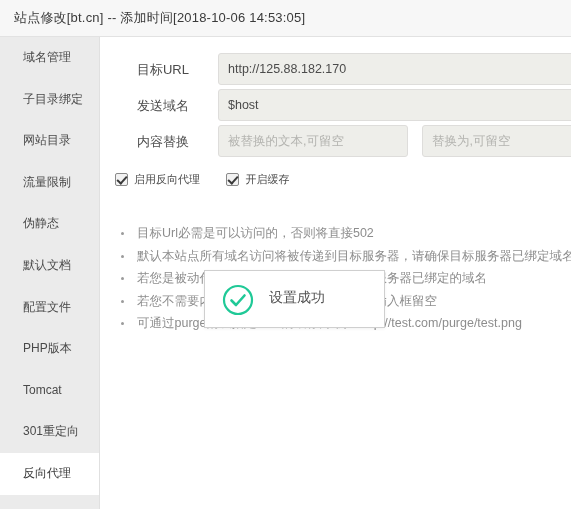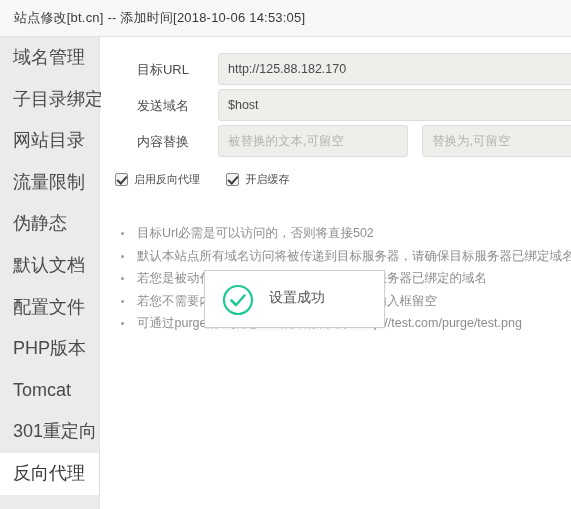--- a/index.html
+++ b/index.html
@@ -40,22 +40,22 @@
     position: absolute;
     left: 0; top: 37px;
     width: 100px; height: 472px;
     background: #ebebeb;
     border-right: 1px solid #e0e0e0;
   }
   .side-item {
     position: relative;
     height: 41.6px;
     line-height: 41.6px;
-    padding-left: 13px;
-    font-size: 18px;
+    padding-left: 23px;
+    font-size: 12px;
     color: #4a4a4a;
     white-space: nowrap;
     cursor: pointer;
   }
   .side-item.active {
     background: #ffffff;
     color: #3a3a3a;
   }
 
   

